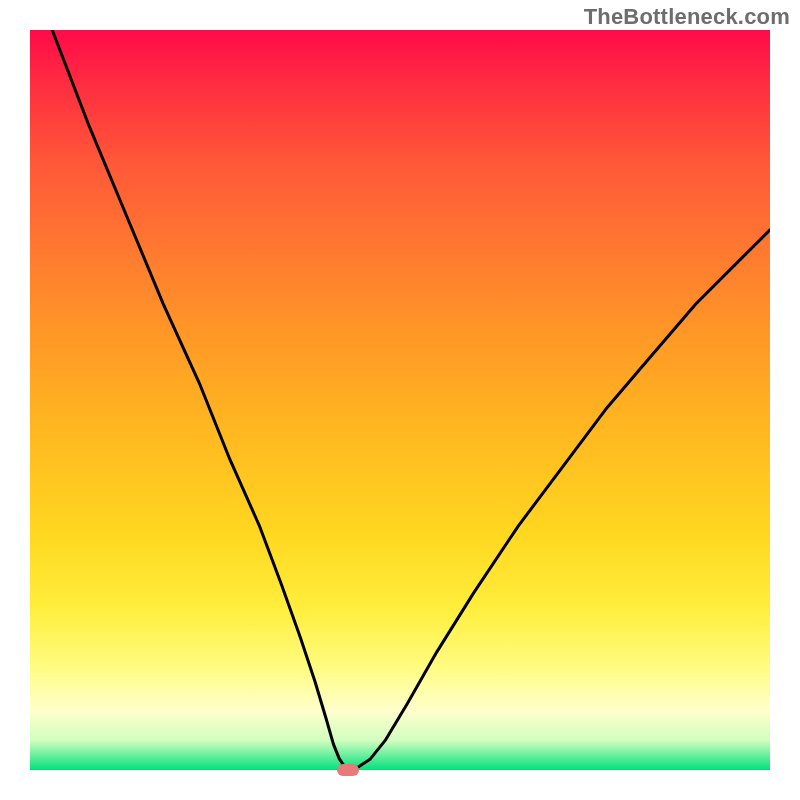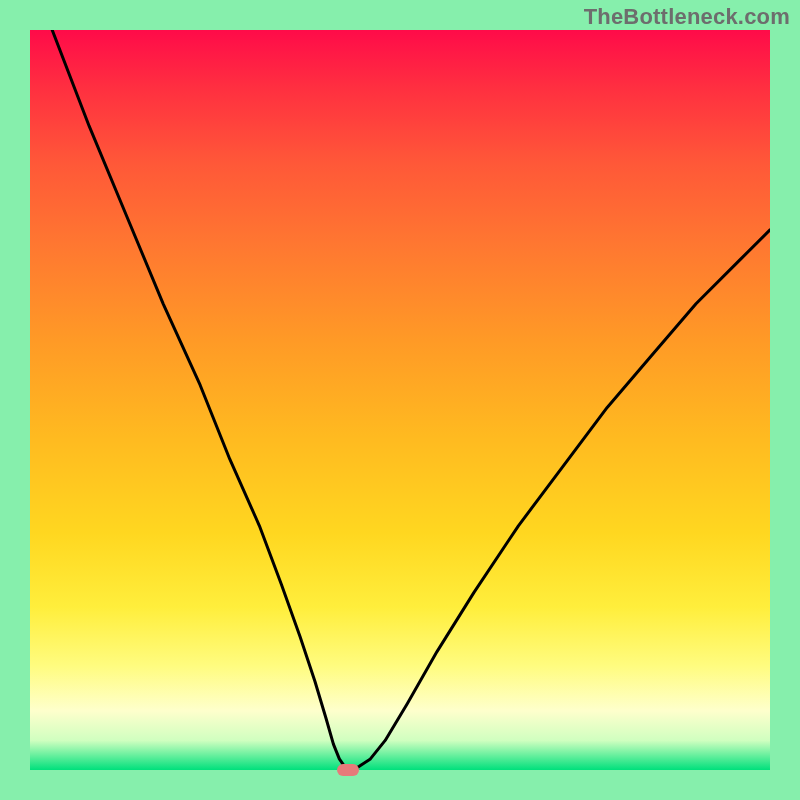--- a/index.html
+++ b/index.html
@@ -9,21 +9,21 @@
     height: 800px;
     background: #000;
     overflow: hidden;
   }
   .frame {
     position: absolute;
     left: 0;
     top: 0;
     width: 800px;
     height: 800px;
-    background: #86efac;
+    background: #ffffff;
   }
   .plot-area {
     position: absolute;
     left: 30px;
     top: 30px;
     width: 740px;
     height: 740px;
     background: linear-gradient(to bottom,
       #ff0b49 0%,
       #ff3040 8%,

